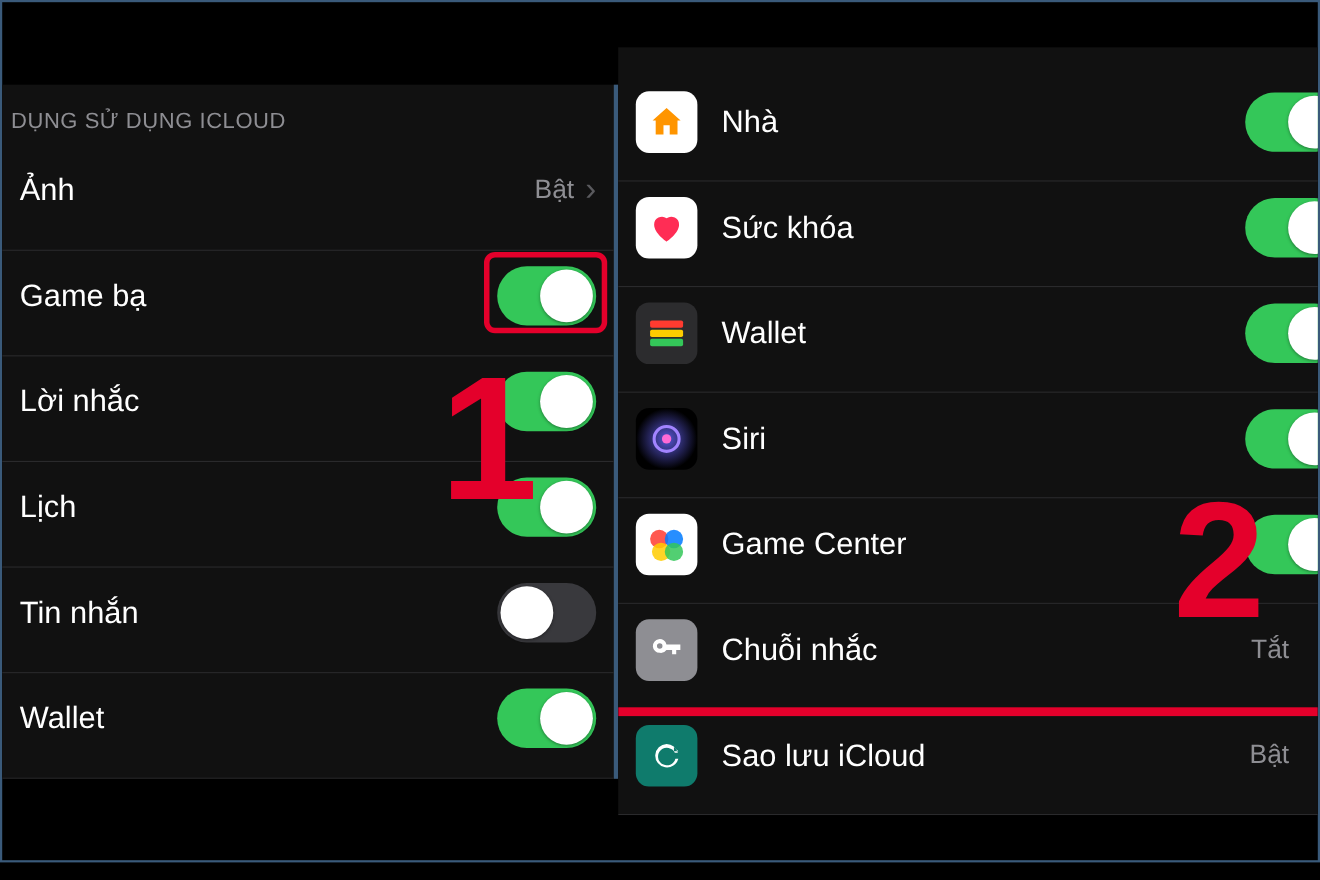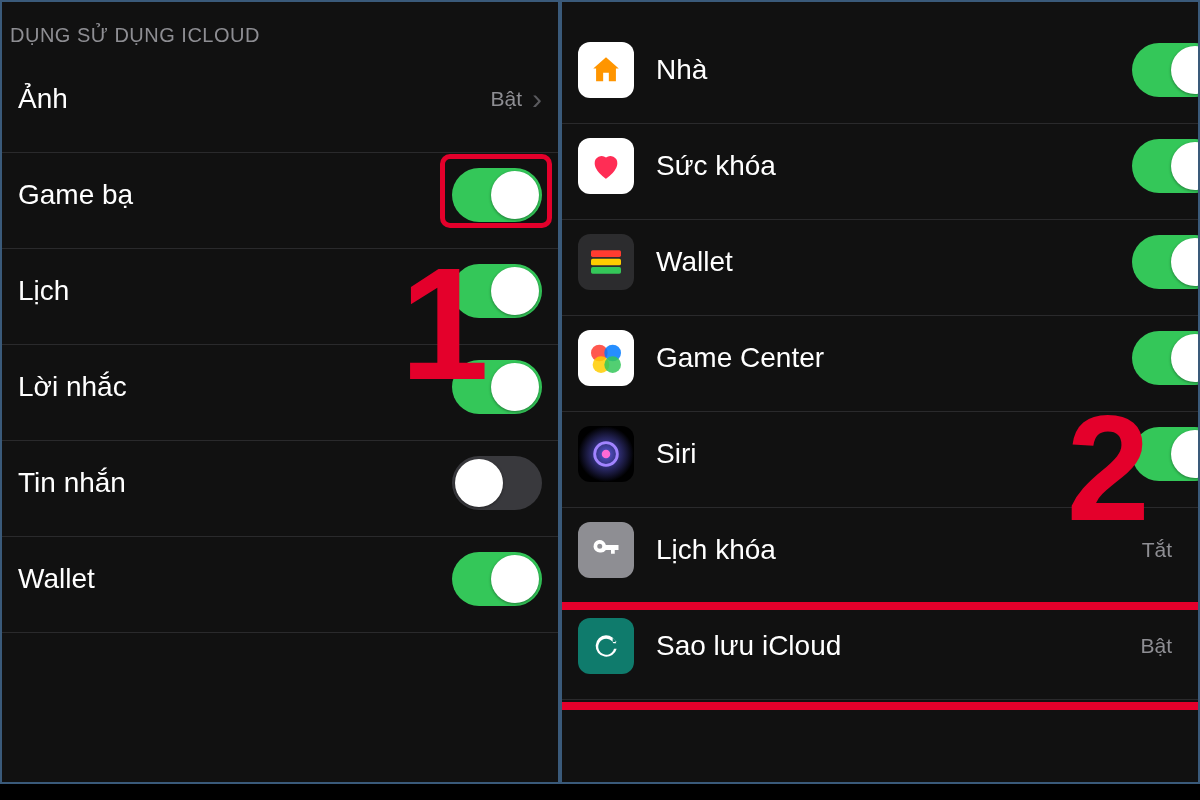--- a/index.html
+++ b/index.html
@@ -9,20 +9,21 @@
     background: #000;
     font-family: -apple-system, "Helvetica Neue", Arial, sans-serif;
     color: #fff;
     overflow: hidden;
   }
   .wrap {
     display: flex;
     width: 1200px;
     height: 784px;
     border: 2px solid #3a5a7a;
+    align-items: center;
   }
   .pane {
     position: relative;
     background: #111;
     overflow: hidden;
   }
   .pane-left  { width: 560px; border-right: 4px solid #3a5a7a; }
   .pane-right { width: 636px; }
 
   
@@ -39,21 +40,21 @@
     display: flex;
     align-items: center;
     height: 96px;
     padding: 0 16px 12px 16px;
     border-bottom: 1px solid #2a2a2c;
     font-size: 28px;
     color: #fff;
   }
   .row:first-of-type { border-top: 1px solid #2a2a2c; }
   .row .label { flex: 1; }
-  .row .value { color: #8e8e93; font-size: 21px; margin-right: 10px; }
+  .row .value { color: #8e8e93; font-size: 24px; margin-right: 10px; }
   .row .chev  { color: #5a5a5e; font-size: 30px; }
 
   
   .appicon {
     width: 56px; height: 56px;
     border-radius: 12px;
     margin-right: 22px;
     display: flex; align-items: center; justify-content: center;
     font-size: 30px;
     flex-shrink: 0;
@@ -130,28 +131,28 @@
     </div>
 
     <div class="row">
       <span class="label">Game bạ</span>
       <span class="toggle">
           <span class="knob"></span>
         </span>
     </div>
 
     <div class="row">
+      <span class="label">Lời nhắc</span>
+      <span class="toggle">
+          <span class="knob"></span>
+        </span>
+    </div>
+
+    <div class="row">
       <span class="label">Lịch</span>
-      <span class="toggle">
-          <span class="knob"></span>
-        </span>
-    </div>
-
-    <div class="row">
-      <span class="label">Lời nhắc</span>
       <span class="toggle">
           <span class="knob"></span>
         </span>
     </div>
 
 
     <div class="row">
       <span class="label">Tin nhắn</span>
       <span class="toggle off">
           <span class="knob"></span>
@@ -199,20 +200,33 @@
 
     <div class="row">
       <span class="appicon ic-wallet">
         <svg width="40" height="40" viewBox="0 0 24 24">
           <rect x="3" y="5" width="18" height="4" rx="1" fill="#ff3b30"></rect>
           <rect x="3" y="10" width="18" height="4" rx="1" fill="#ffcc00"></rect>
           <rect x="3" y="15" width="18" height="4" rx="1" fill="#34c759"></rect>
         </svg>
       </span>
       <span class="label">Wallet</span>
+      <span class="toggle cut">
+          <span class="knob"></span>
+        </span>
+    </div>
+
+    <div class="row">
+      <span class="appicon ic-siri">
+        <svg width="34" height="34" viewBox="0 0 24 24">
+            <circle cx="12" cy="12" r="8" fill="none" stroke="#a284ff" stroke-width="2"></circle>
+            <circle cx="12" cy="12" r="3" fill="#ff6ad5"></circle>
+          </svg>
+      </span>
+      <span class="label">Siri</span>
       <span class="toggle cut">
           <span class="knob"></span>
         </span>
     </div>
 
     <div class="row">
       <span class="appicon ic-gamecenter">
         <svg width="40" height="40" viewBox="0 0 24 24">
           <circle cx="8" cy="9" r="5" fill="#ff3b30" opacity="0.85"></circle>
           <circle cx="16" cy="9" r="5" fill="#007aff" opacity="0.85"></circle>
@@ -220,39 +234,26 @@
           <circle cx="16" cy="16" r="5" fill="#34c759" opacity="0.85"></circle>
         </svg>
       </span>
       <span class="label">Game Center</span>
       <span class="toggle cut">
           <span class="knob"></span>
         </span>
     </div>
 
     <div class="row">
-      <span class="appicon ic-siri">
-        <svg width="34" height="34" viewBox="0 0 24 24">
-            <circle cx="12" cy="12" r="8" fill="none" stroke="#a284ff" stroke-width="2"></circle>
-            <circle cx="12" cy="12" r="3" fill="#ff6ad5"></circle>
-          </svg>
-      </span>
-      <span class="label">Siri</span>
-      <span class="toggle cut">
-          <span class="knob"></span>
-        </span>
-    </div>
-
-    <div class="row">
       <span class="appicon ic-keychain">
         <svg width="30" height="30" viewBox="0 0 24 24">
             <path fill="#fff" d="M7 14a5 5 0 1 1 4.9-6H22v4h-3v3h-3v-3h-4.1A5 5 0 0 1 7 14zm0-3a2 2 0 1 0 0-4 2 2 0 0 0 0 4z"></path>
           </svg>
       </span>
-      <span class="label">Lịch khóa</span>
+      <span class="label">Chuỗi nhắc</span>
       <span class="value">Tắt</span>
     </div>
 
     <div class="row">
       <span class="appicon ic-backup">
         <svg width="32" height="32" viewBox="0 0 24 24">
             <path fill="#fff" d="M12 4a8 8 0 0 1 7.7 6h-2.1A6 6 0 1 0 18 14h2a8 8 0 1 1-8-10zm5 2v3h3z"></path>
           </svg>
       </span>
       <span class="label">Sao lưu iCloud</span>

